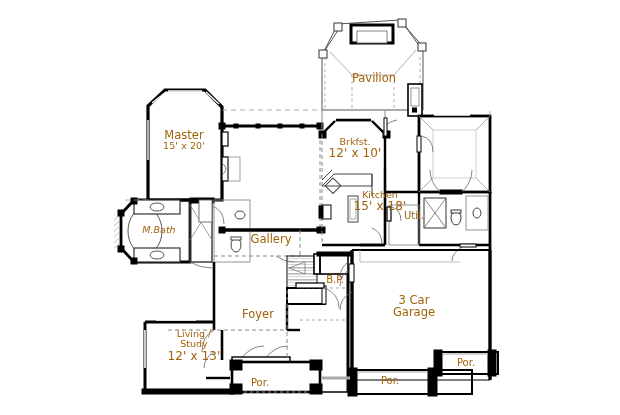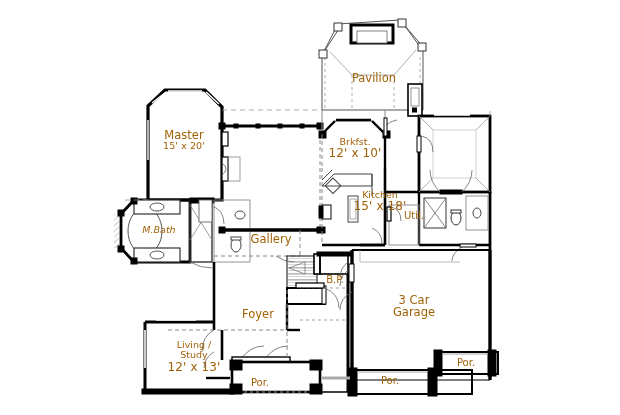--- a/index.html
+++ b/index.html
@@ -354,21 +354,21 @@
 
   <div class="label xs" style="left:318px;top:258px;width:34px;margin-top:17px;">
     <span class="nm">B.P.</span>
   </div>
 
   <div class="label" style="left:228px;top:308px;width:60px;">
     <span class="nm">Foyer</span>
   </div>
 
 
-  <div class="label sm" style="left:160px;top:340px;width:68px;">
+  <div class="label sm" style="left:160px;top:329px;width:68px;">
     <span class="nm">Living /</span>
     <span class="nm">Study</span>
     <span class="dim">12' x 13'</span>
   </div>
 
   <div class="label" style="left:378px;top:294px;width:72px;">
     <span class="nm">3 Car</span>
     <span class="nm">Garage</span>
   </div>
 

